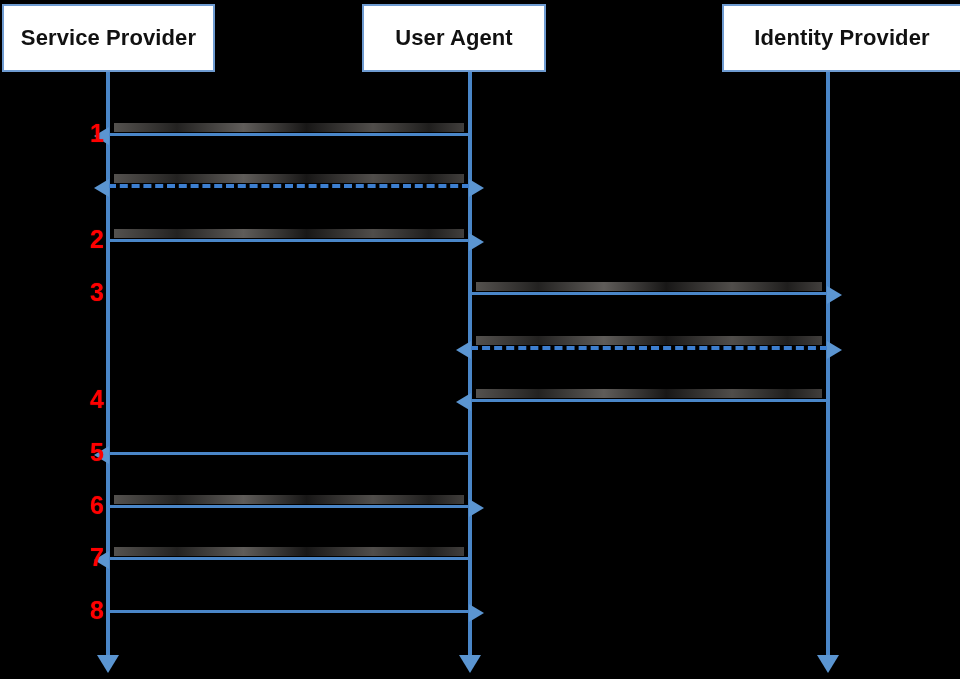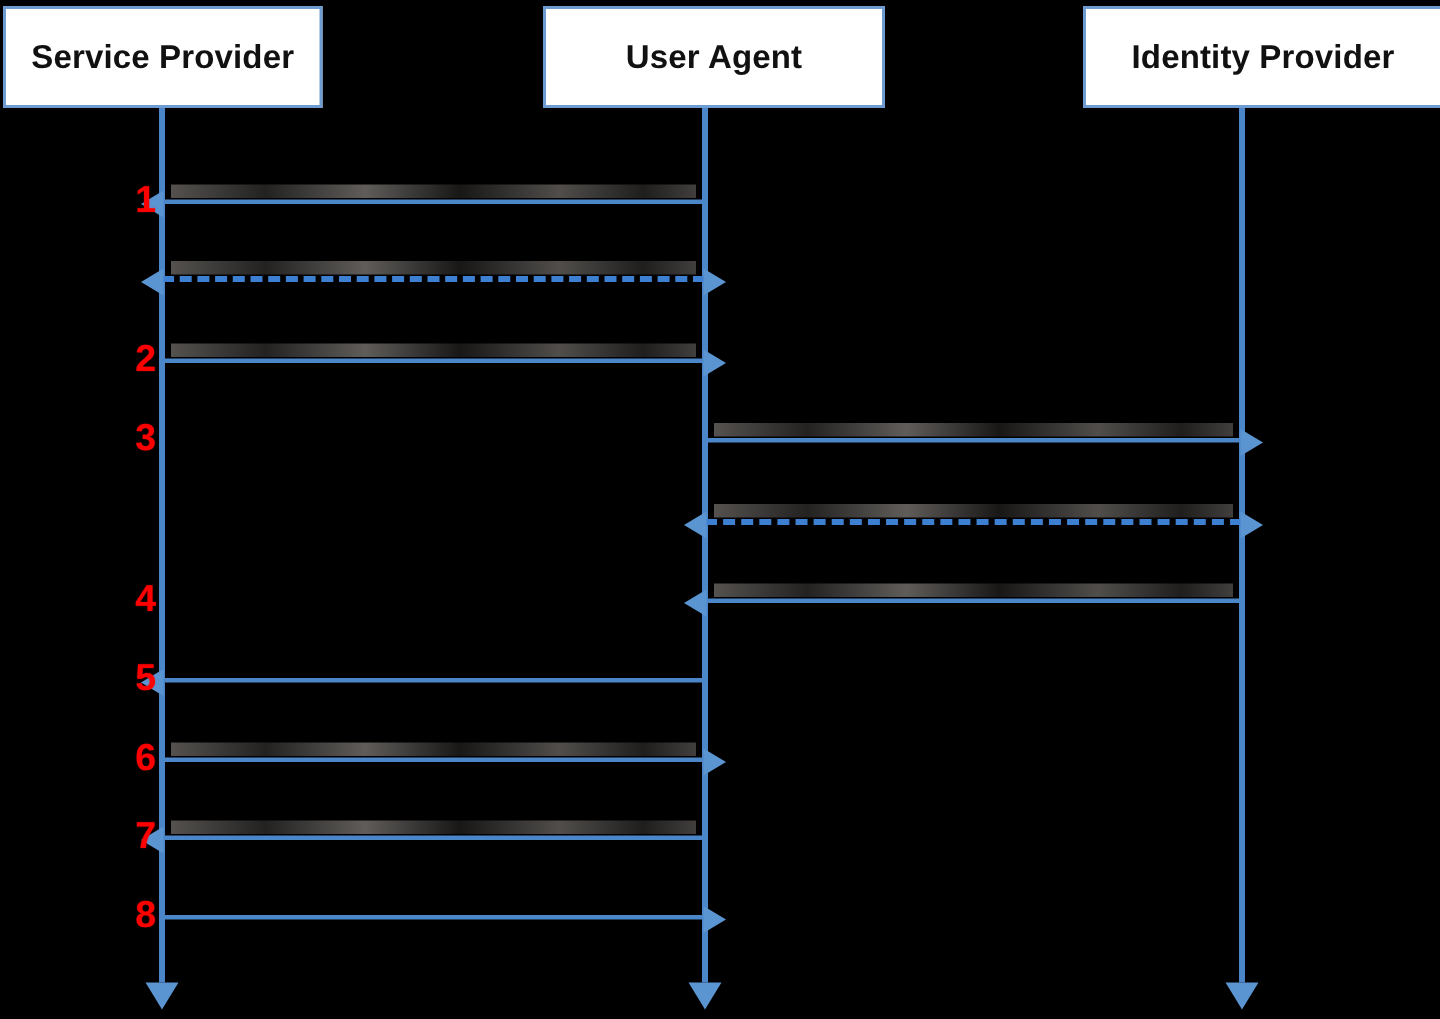--- a/index.html
+++ b/index.html
@@ -168,21 +168,21 @@
       <div class="msg-caption" style="left: 114px; top: 547px; width: 350px;"></div>
       <div class="msg" style="left: 108px; top: 610px; width: 362px; border-top-color: rgb(74, 134, 200);">
         <div class="arrowhead right" style="border-left-color: rgb(91, 149, 209);"></div>
       </div>
     </div>
 
   <div id="participants">
       <div class="participant-box" style="left: 2px; top: 4px; width: 213px; height: 68px; background: rgb(255, 255, 255); border-color: rgb(110, 155, 209);">
         <span class="participant-label" style="color: rgb(17, 17, 17);">Service Provider</span>
       </div>
-      <div class="participant-box" style="left: 362px; top: 4px; width: 228px; height: 68px; background: rgb(255, 255, 255); border-color: rgb(110, 155, 209);">
+      <div class="participant-box" style="left: 362px; top: 4px; width: 184px; height: 68px; background: rgb(255, 255, 255); border-color: rgb(110, 155, 209);">
         <span class="participant-label" style="color: rgb(17, 17, 17);">User Agent</span>
       </div>
       <div class="participant-box" style="left: 722px; top: 4px; width: 240px; height: 68px; background: rgb(255, 255, 255); border-color: rgb(110, 155, 209);">
         <span class="participant-label" style="color: rgb(17, 17, 17);">Identity Provider</span>
       </div>
     </div>
 
   <div id="step-numbers">
       <div class="step-number" style="left: 78px; top: 121px; color: rgb(255, 0, 0);">1</div>
       <div class="step-number" style="left: 78px; top: 227px; color: rgb(255, 0, 0);">2</div>

